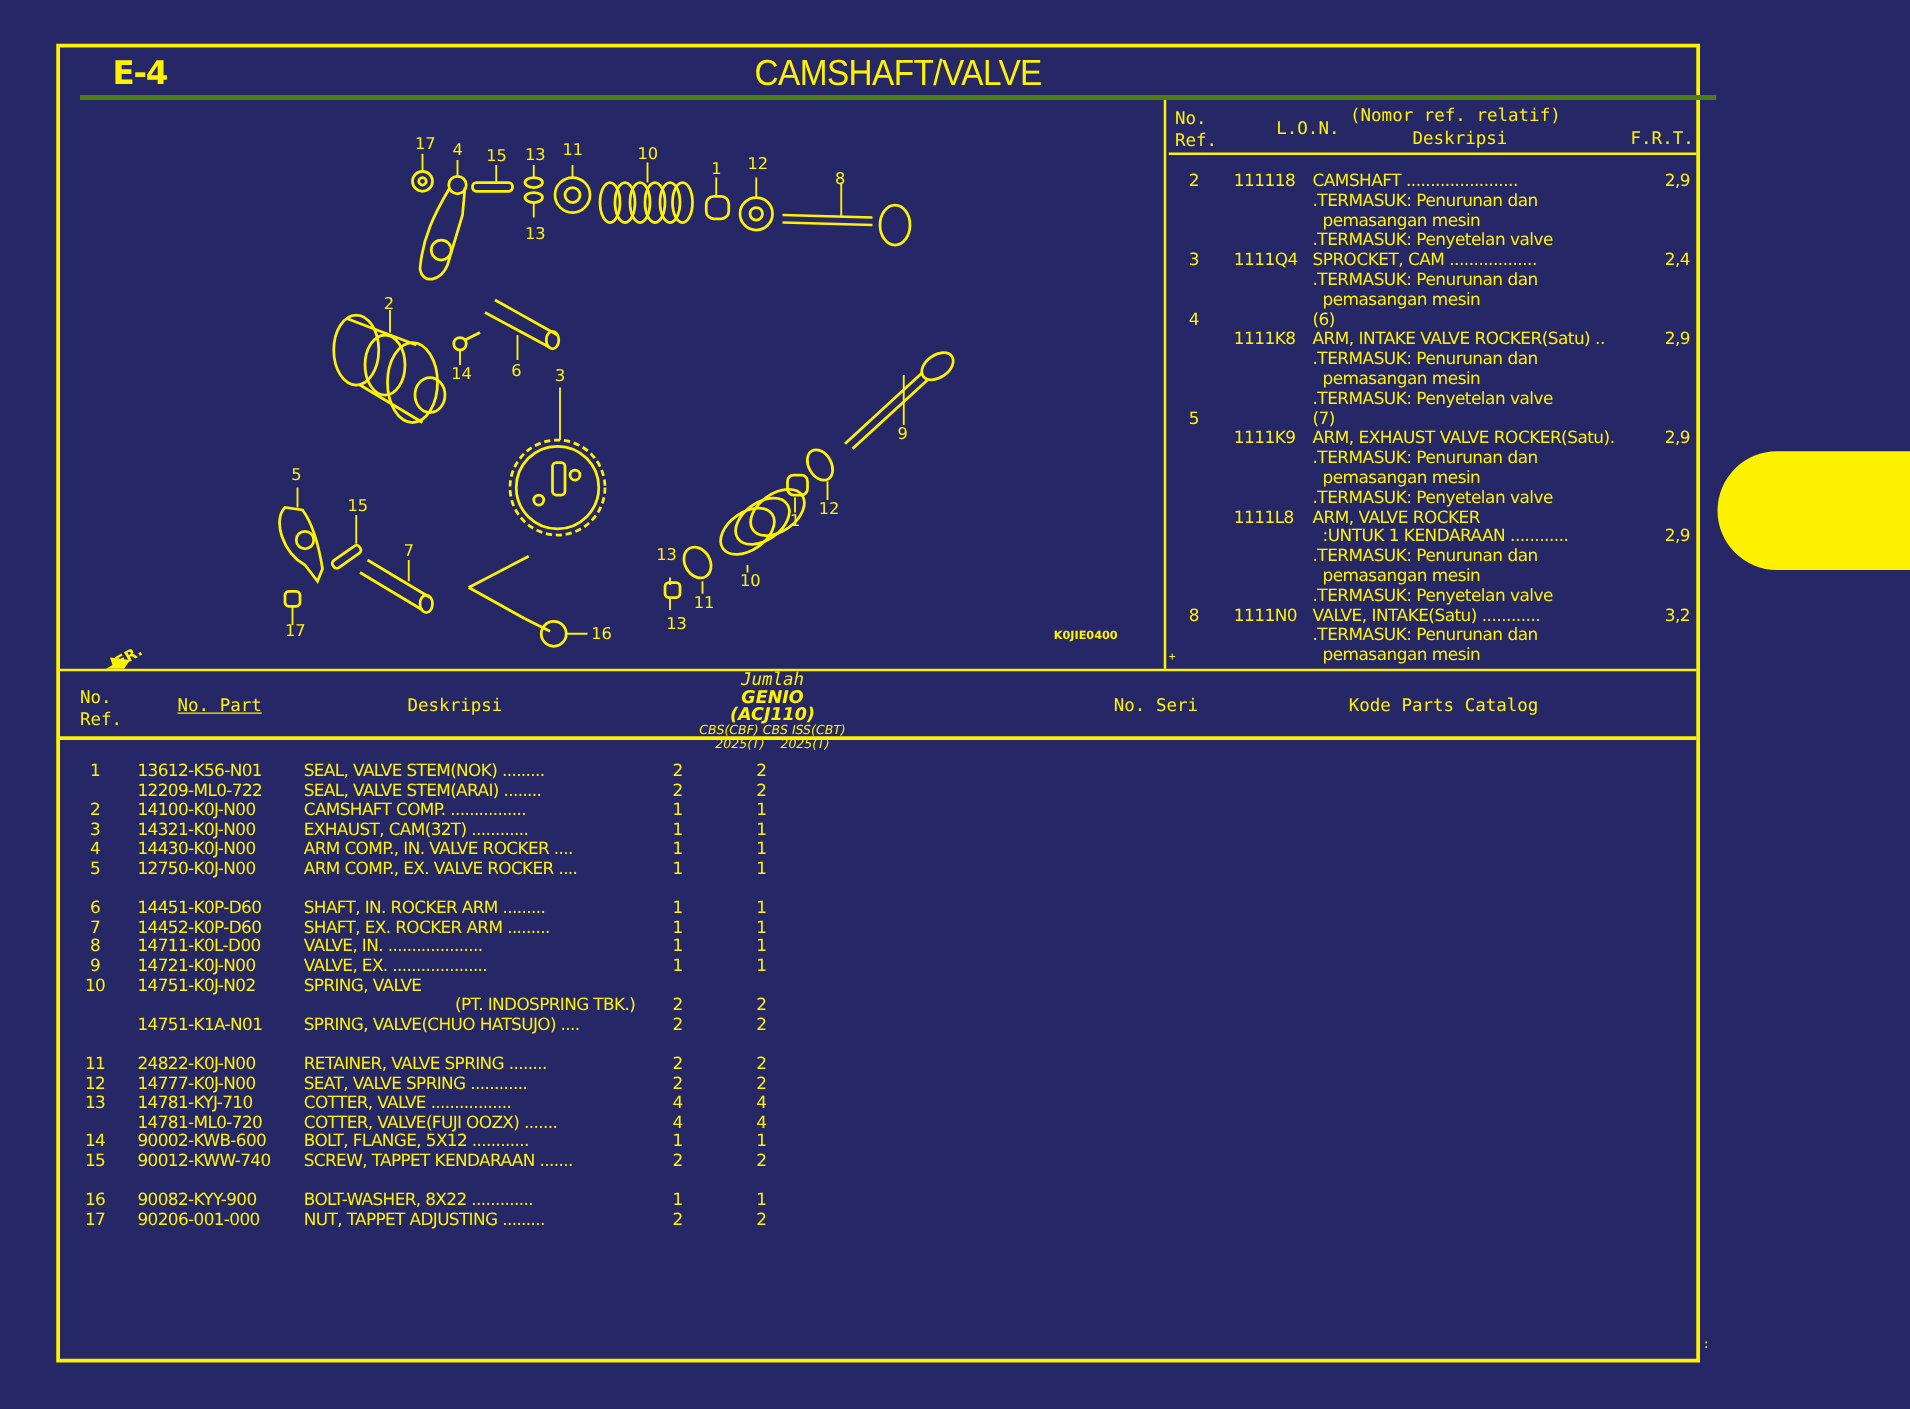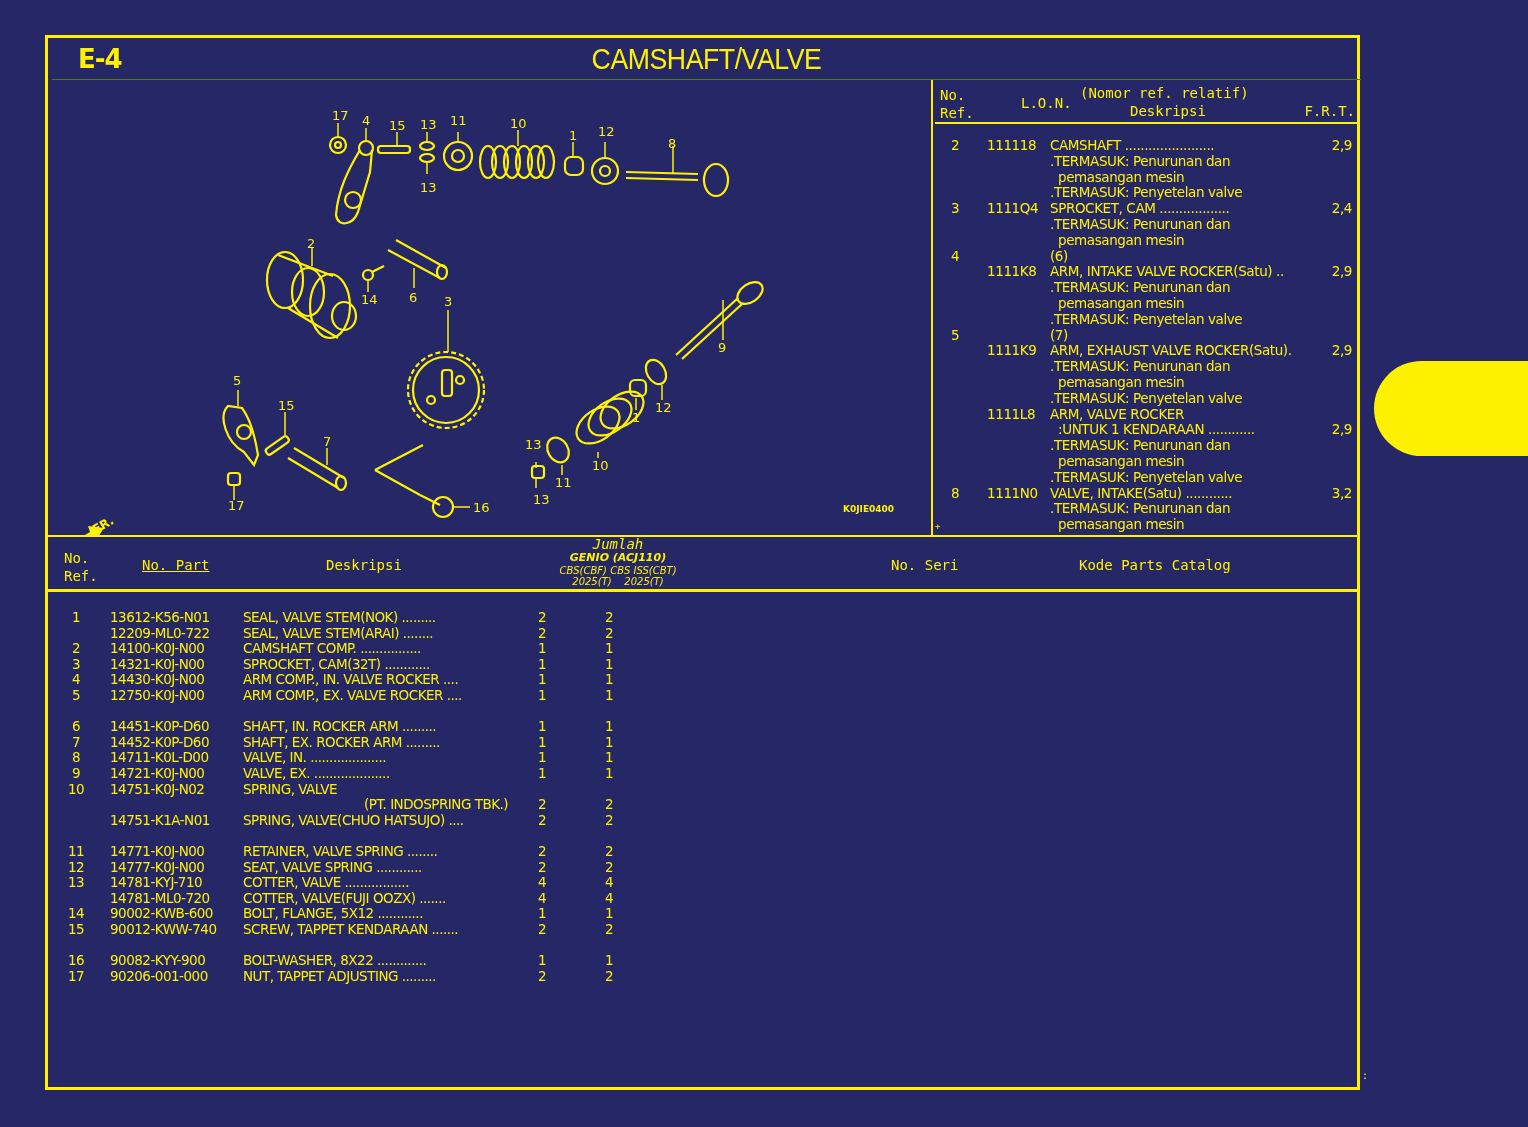--- a/index.html
+++ b/index.html
@@ -8,22 +8,22 @@
     background: #262766;
     color: #fff200;
     font-family: "DejaVu Sans Mono", monospace;
     position: relative;
   }
   .sheet {
     position: absolute; left: 45px; top: 35px; width: 1315px; height: 1055px;
     border: 3px solid #fff200;
   }
   .title-bar {
-    position: absolute; left: 4px; top: 0; width: 100%; height: 42px;
-    border-bottom: 1px solid #4d7c0f;
+    position: absolute; left: 16px; top: 0; width: 100%; height: 42px;
+    border-bottom: 4px solid #4d7c0f;
   }
   .section-code {
     position: absolute; left: 26px; top: 6px;
     font-family: "DejaVu Sans", sans-serif; font-weight: bold; font-size: 26px; letter-spacing: -1px;
   }
   .section-title {
     position: absolute; left: 0; right: 0; top: 5px; text-align: center;
     font-family: "Liberation Sans", sans-serif; font-size: 29px; letter-spacing: -0.5px;
     transform: scaleX(0.92);
   }
@@ -62,21 +62,21 @@
   .parts-head {
     position: absolute; left: 0; top: 497px; width: 100%; height: 57px;
     border-top: 2px solid #fff200; border-bottom: 3px solid #fff200;
     font-size: 14px;
   }
   .parts-head .p-ref { position: absolute; left: 16px; top: 12px; line-height: 18px; }
   .parts-head .p-part { position: absolute; left: 94px; top: 20px; text-decoration: underline; }
   .parts-head .p-desc { position: absolute; left: 278px; top: 20px; }
   .parts-head .p-jml { position: absolute; left: 510px; top: 0px; line-height: 14px; font-style: italic; }
   .parts-head .p-jml .j1 { font-size: 14px; }
-  .parts-head .p-jml .j2 { font-size: 11px; font-family: "DejaVu Sans", sans-serif; font-weight: bold; }
+  .parts-head .p-jml .j2 { font-size: 14px; font-family: "DejaVu Sans", sans-serif; font-weight: bold; }
   .parts-head .p-jml .j3, .parts-head .p-jml .j4 { font-size: 10px; line-height: 11px; font-family: "DejaVu Sans", sans-serif; }
   .parts-head .p-seri { position: absolute; left: 843px; top: 20px; }
   .parts-head .p-kode { position: absolute; left: 1031px; top: 20px; }
   .parts-body {
     position: absolute; left: 0; top: 572px; width: 100%;
     font-family: "DejaVu Sans", sans-serif; font-size: 13.5px; line-height: 15.6px; letter-spacing: -0.5px;
   }
   .p-row { position: relative; height: 15.6px; white-space: pre; }
   .p-row.gap { height: 15.6px; }
   .p-row .r-ref { position: absolute; left: 14px; width: 28px; text-align: center; }
@@ -314,33 +314,33 @@
       <div class="j4" style="white-space:pre;">2025(T)    2025(T)</div>
     </div>
     <div class="p-seri">No. Seri</div>
     <div class="p-kode">Kode Parts Catalog</div>
   </div>
 
   <div class="parts-body" id="parts-body" style="top:572px;">
       <div class="p-row"><span class="r-ref">1</span><span class="r-part">13612-K56-N01</span><span class="r-desc">SEAL, VALVE STEM(NOK) .........</span><span class="r-q1">2</span><span class="r-q2">2</span></div>
       <div class="p-row"><span class="r-ref"></span><span class="r-part">12209-ML0-722</span><span class="r-desc">SEAL, VALVE STEM(ARAI) ........</span><span class="r-q1">2</span><span class="r-q2">2</span></div>
       <div class="p-row"><span class="r-ref">2</span><span class="r-part">14100-K0J-N00</span><span class="r-desc">CAMSHAFT COMP. ................</span><span class="r-q1">1</span><span class="r-q2">1</span></div>
-      <div class="p-row"><span class="r-ref">3</span><span class="r-part">14321-K0J-N00</span><span class="r-desc">SPROCKET, CAM(32T) ............</span><span class="r-q1">1</span><span class="r-q2">1</span></div>
+      <div class="p-row"><span class="r-ref">3</span><span class="r-part">14321-K0J-N00</span><span class="r-desc">EXHAUST, CAM(32T) ............</span><span class="r-q1">1</span><span class="r-q2">1</span></div>
       <div class="p-row"><span class="r-ref">4</span><span class="r-part">14430-K0J-N00</span><span class="r-desc">ARM COMP., IN. VALVE ROCKER ....</span><span class="r-q1">1</span><span class="r-q2">1</span></div>
       <div class="p-row"><span class="r-ref">5</span><span class="r-part">12750-K0J-N00</span><span class="r-desc">ARM COMP., EX. VALVE ROCKER ....</span><span class="r-q1">1</span><span class="r-q2">1</span></div>
       <div class="p-row gap"></div>
       <div class="p-row"><span class="r-ref">6</span><span class="r-part">14451-K0P-D60</span><span class="r-desc">SHAFT, IN. ROCKER ARM .........</span><span class="r-q1">1</span><span class="r-q2">1</span></div>
       <div class="p-row"><span class="r-ref">7</span><span class="r-part">14452-K0P-D60</span><span class="r-desc">SHAFT, EX. ROCKER ARM .........</span><span class="r-q1">1</span><span class="r-q2">1</span></div>
       <div class="p-row"><span class="r-ref">8</span><span class="r-part">14711-K0L-D00</span><span class="r-desc">VALVE, IN. ....................</span><span class="r-q1">1</span><span class="r-q2">1</span></div>
       <div class="p-row"><span class="r-ref">9</span><span class="r-part">14721-K0J-N00</span><span class="r-desc">VALVE, EX. ....................</span><span class="r-q1">1</span><span class="r-q2">1</span></div>
       <div class="p-row"><span class="r-ref">10</span><span class="r-part">14751-K0J-N02</span><span class="r-desc">SPRING, VALVE</span><span class="r-q1"></span><span class="r-q2"></span></div>
       <div class="p-row"><span class="r-ref"></span><span class="r-part"></span><span class="r-desc2">(PT. INDOSPRING TBK.)</span><span class="r-q1">2</span><span class="r-q2">2</span></div>
       <div class="p-row"><span class="r-ref"></span><span class="r-part">14751-K1A-N01</span><span class="r-desc">SPRING, VALVE(CHUO HATSUJO) ....</span><span class="r-q1">2</span><span class="r-q2">2</span></div>
       <div class="p-row gap"></div>
-      <div class="p-row"><span class="r-ref">11</span><span class="r-part">14771-K0J-N00</span><span class="r-desc">RETAINER, VALVE SPRING ........</span><span class="r-q1">2</span><span class="r-q2">2</span></div>
+      <div class="p-row"><span class="r-ref">11</span><span class="r-part">24822-K0J-N00</span><span class="r-desc">RETAINER, VALVE SPRING ........</span><span class="r-q1">2</span><span class="r-q2">2</span></div>
       <div class="p-row"><span class="r-ref">12</span><span class="r-part">14777-K0J-N00</span><span class="r-desc">SEAT, VALVE SPRING ............</span><span class="r-q1">2</span><span class="r-q2">2</span></div>
       <div class="p-row"><span class="r-ref">13</span><span class="r-part">14781-KYJ-710</span><span class="r-desc">COTTER, VALVE .................</span><span class="r-q1">4</span><span class="r-q2">4</span></div>
       <div class="p-row"><span class="r-ref"></span><span class="r-part">14781-ML0-720</span><span class="r-desc">COTTER, VALVE(FUJI OOZX) .......</span><span class="r-q1">4</span><span class="r-q2">4</span></div>
       <div class="p-row"><span class="r-ref">14</span><span class="r-part">90002-KWB-600</span><span class="r-desc">BOLT, FLANGE, 5X12 ............</span><span class="r-q1">1</span><span class="r-q2">1</span></div>
       <div class="p-row"><span class="r-ref">15</span><span class="r-part">90012-KWW-740</span><span class="r-desc">SCREW, TAPPET KENDARAAN .......</span><span class="r-q1">2</span><span class="r-q2">2</span></div>
       <div class="p-row gap"></div>
       <div class="p-row"><span class="r-ref">16</span><span class="r-part">90082-KYY-900</span><span class="r-desc">BOLT-WASHER, 8X22 .............</span><span class="r-q1">1</span><span class="r-q2">1</span></div>
       <div class="p-row"><span class="r-ref">17</span><span class="r-part">90206-001-000</span><span class="r-desc">NUT, TAPPET ADJUSTING .........</span><span class="r-q1">2</span><span class="r-q2">2</span></div>
     </div>
 </div>

